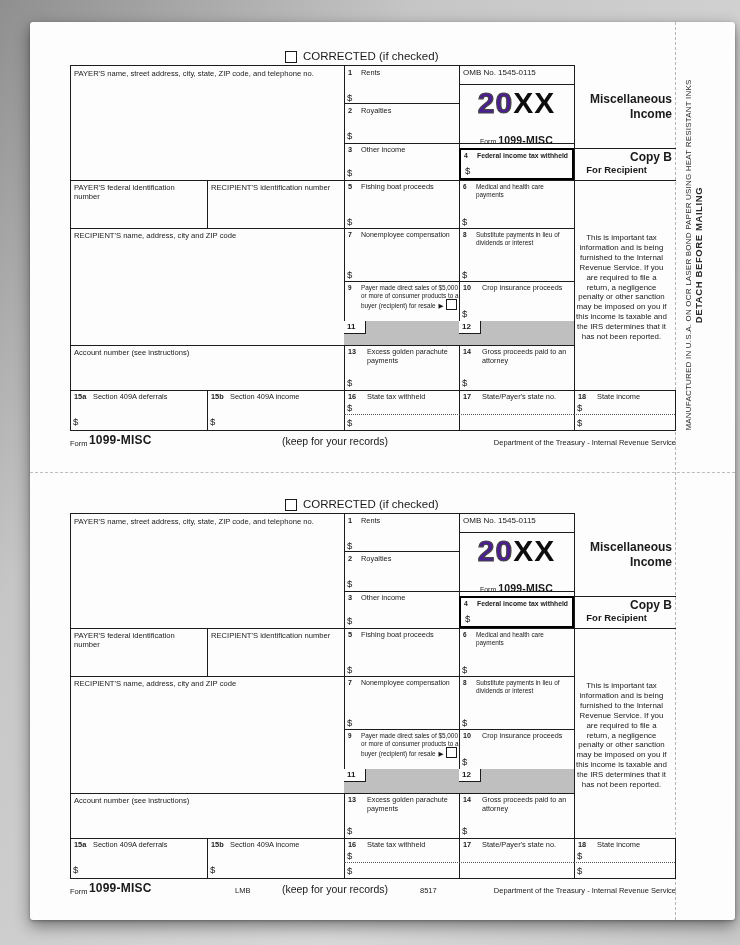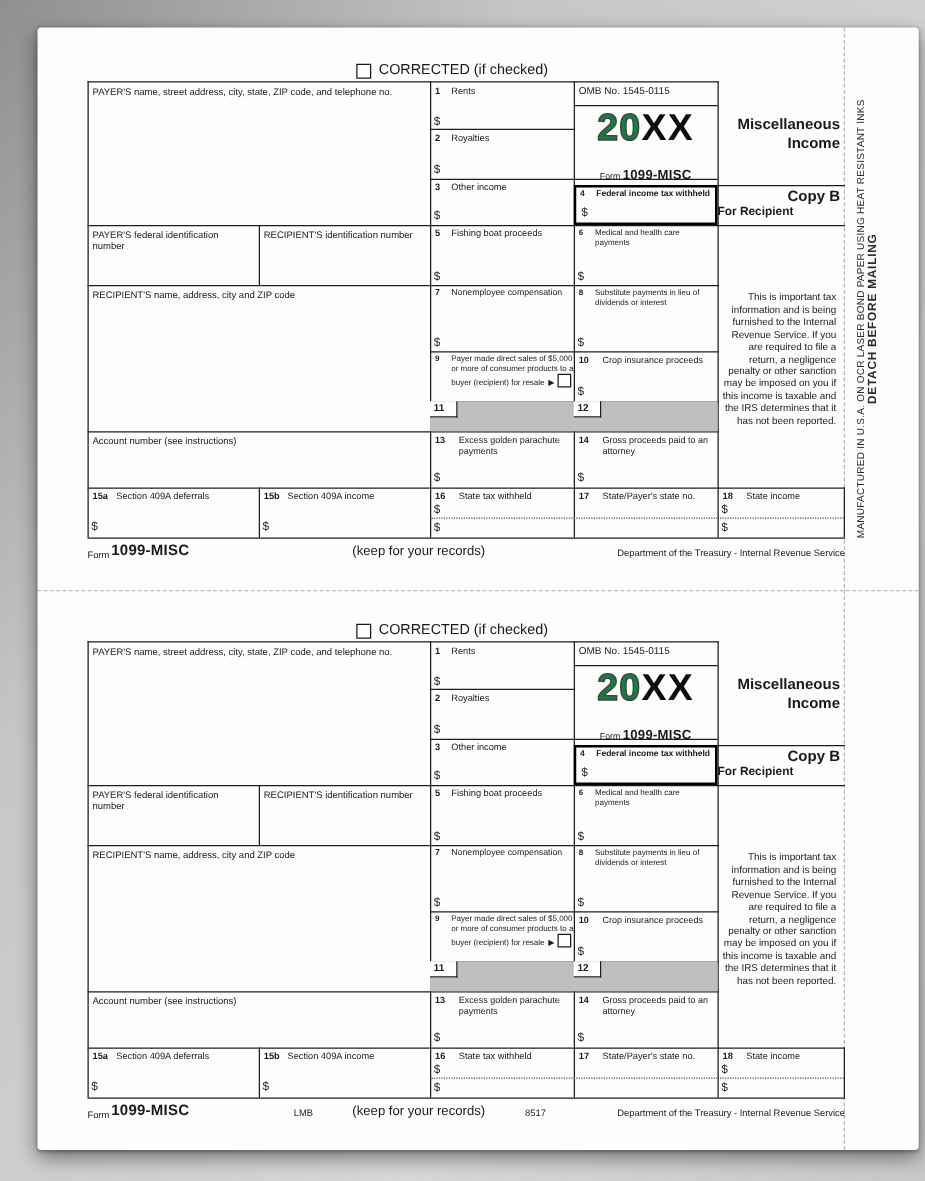--- a/index.html
+++ b/index.html
@@ -48,29 +48,29 @@
   .box-lbl .num{flex:none;width:13px;font-weight:bold;}
   .box-lbl .num.w18{width:19px;}
   .box-lbl .lbl{flex:1;}
   .box-lbl.sm{font-size:6.4px;line-height:7.6px;}
   .box-lbl.bold .lbl{font-weight:bold;}
   .dollar{position:absolute;font-size:9.5px;color:#1a1a1a;}
   .dotted{position:absolute;height:0;border-top:1px dotted #555;}
 
   .omb{position:absolute;left:393px;top:18px;font-size:8px;}
   .yearbox{position:absolute;left:389px;top:36px;width:115px;text-align:center;font-size:30px;font-weight:bold;letter-spacing:1px;line-height:34px;}
-  .y-outline{color:#15803d;-webkit-text-stroke:1.2px #444;text-shadow:0 0 0 #999;}
+  .y-outline{color:#4c1d95;-webkit-text-stroke:1.2px #444;text-shadow:0 0 0 #999;}
   .y-solid{color:#0d0d0d;}
   .formcell{position:absolute;left:389px;top:84px;width:115px;text-align:center;font-size:7px;}
   .formcell b{font-size:10.5px;letter-spacing:.2px;}
 
   .title{position:absolute;left:504px;top:42px;width:98px;text-align:right;font-size:12px;font-weight:bold;line-height:15px;}
   .copyb{position:absolute;left:504px;top:100px;width:98px;text-align:right;font-size:12px;font-weight:bold;}
-  .forrecip{position:absolute;left:504px;top:114px;width:98px;font-size:9.5px;font-weight:bold;}
-  .infotext{position:absolute;left:504px;top:183px;width:95px;text-align:right;font-size:7.9px;line-height:9.9px;}
+  .forrecip{position:absolute;left:479px;top:114px;width:98px;text-align:right;font-size:9.5px;font-weight:bold;}
+  .infotext{position:absolute;left:504px;top:183px;width:95px;text-align:center;font-size:7.9px;line-height:9.9px;}
 
   .arrow{font-size:6.5px;margin:0 2px 0 3px;}
   .cb9{display:inline-block;width:9px;height:9px;border:1px solid #1a1a1a;background:#fff;vertical-align:-2px;}
 
   
   .footer{position:absolute;left:0;top:383px;width:606px;height:17px;}
   .f-form{position:absolute;left:0;top:6px;font-size:7.5px;}
   .f-num{position:absolute;left:19px;top:0;font-size:12px;font-weight:bold;letter-spacing:.2px;}
   .f-lmb{position:absolute;left:165px;top:5px;font-size:7.5px;}
   .f-keep{position:absolute;left:200px;top:2px;width:130px;text-align:center;font-size:10.5px;}

